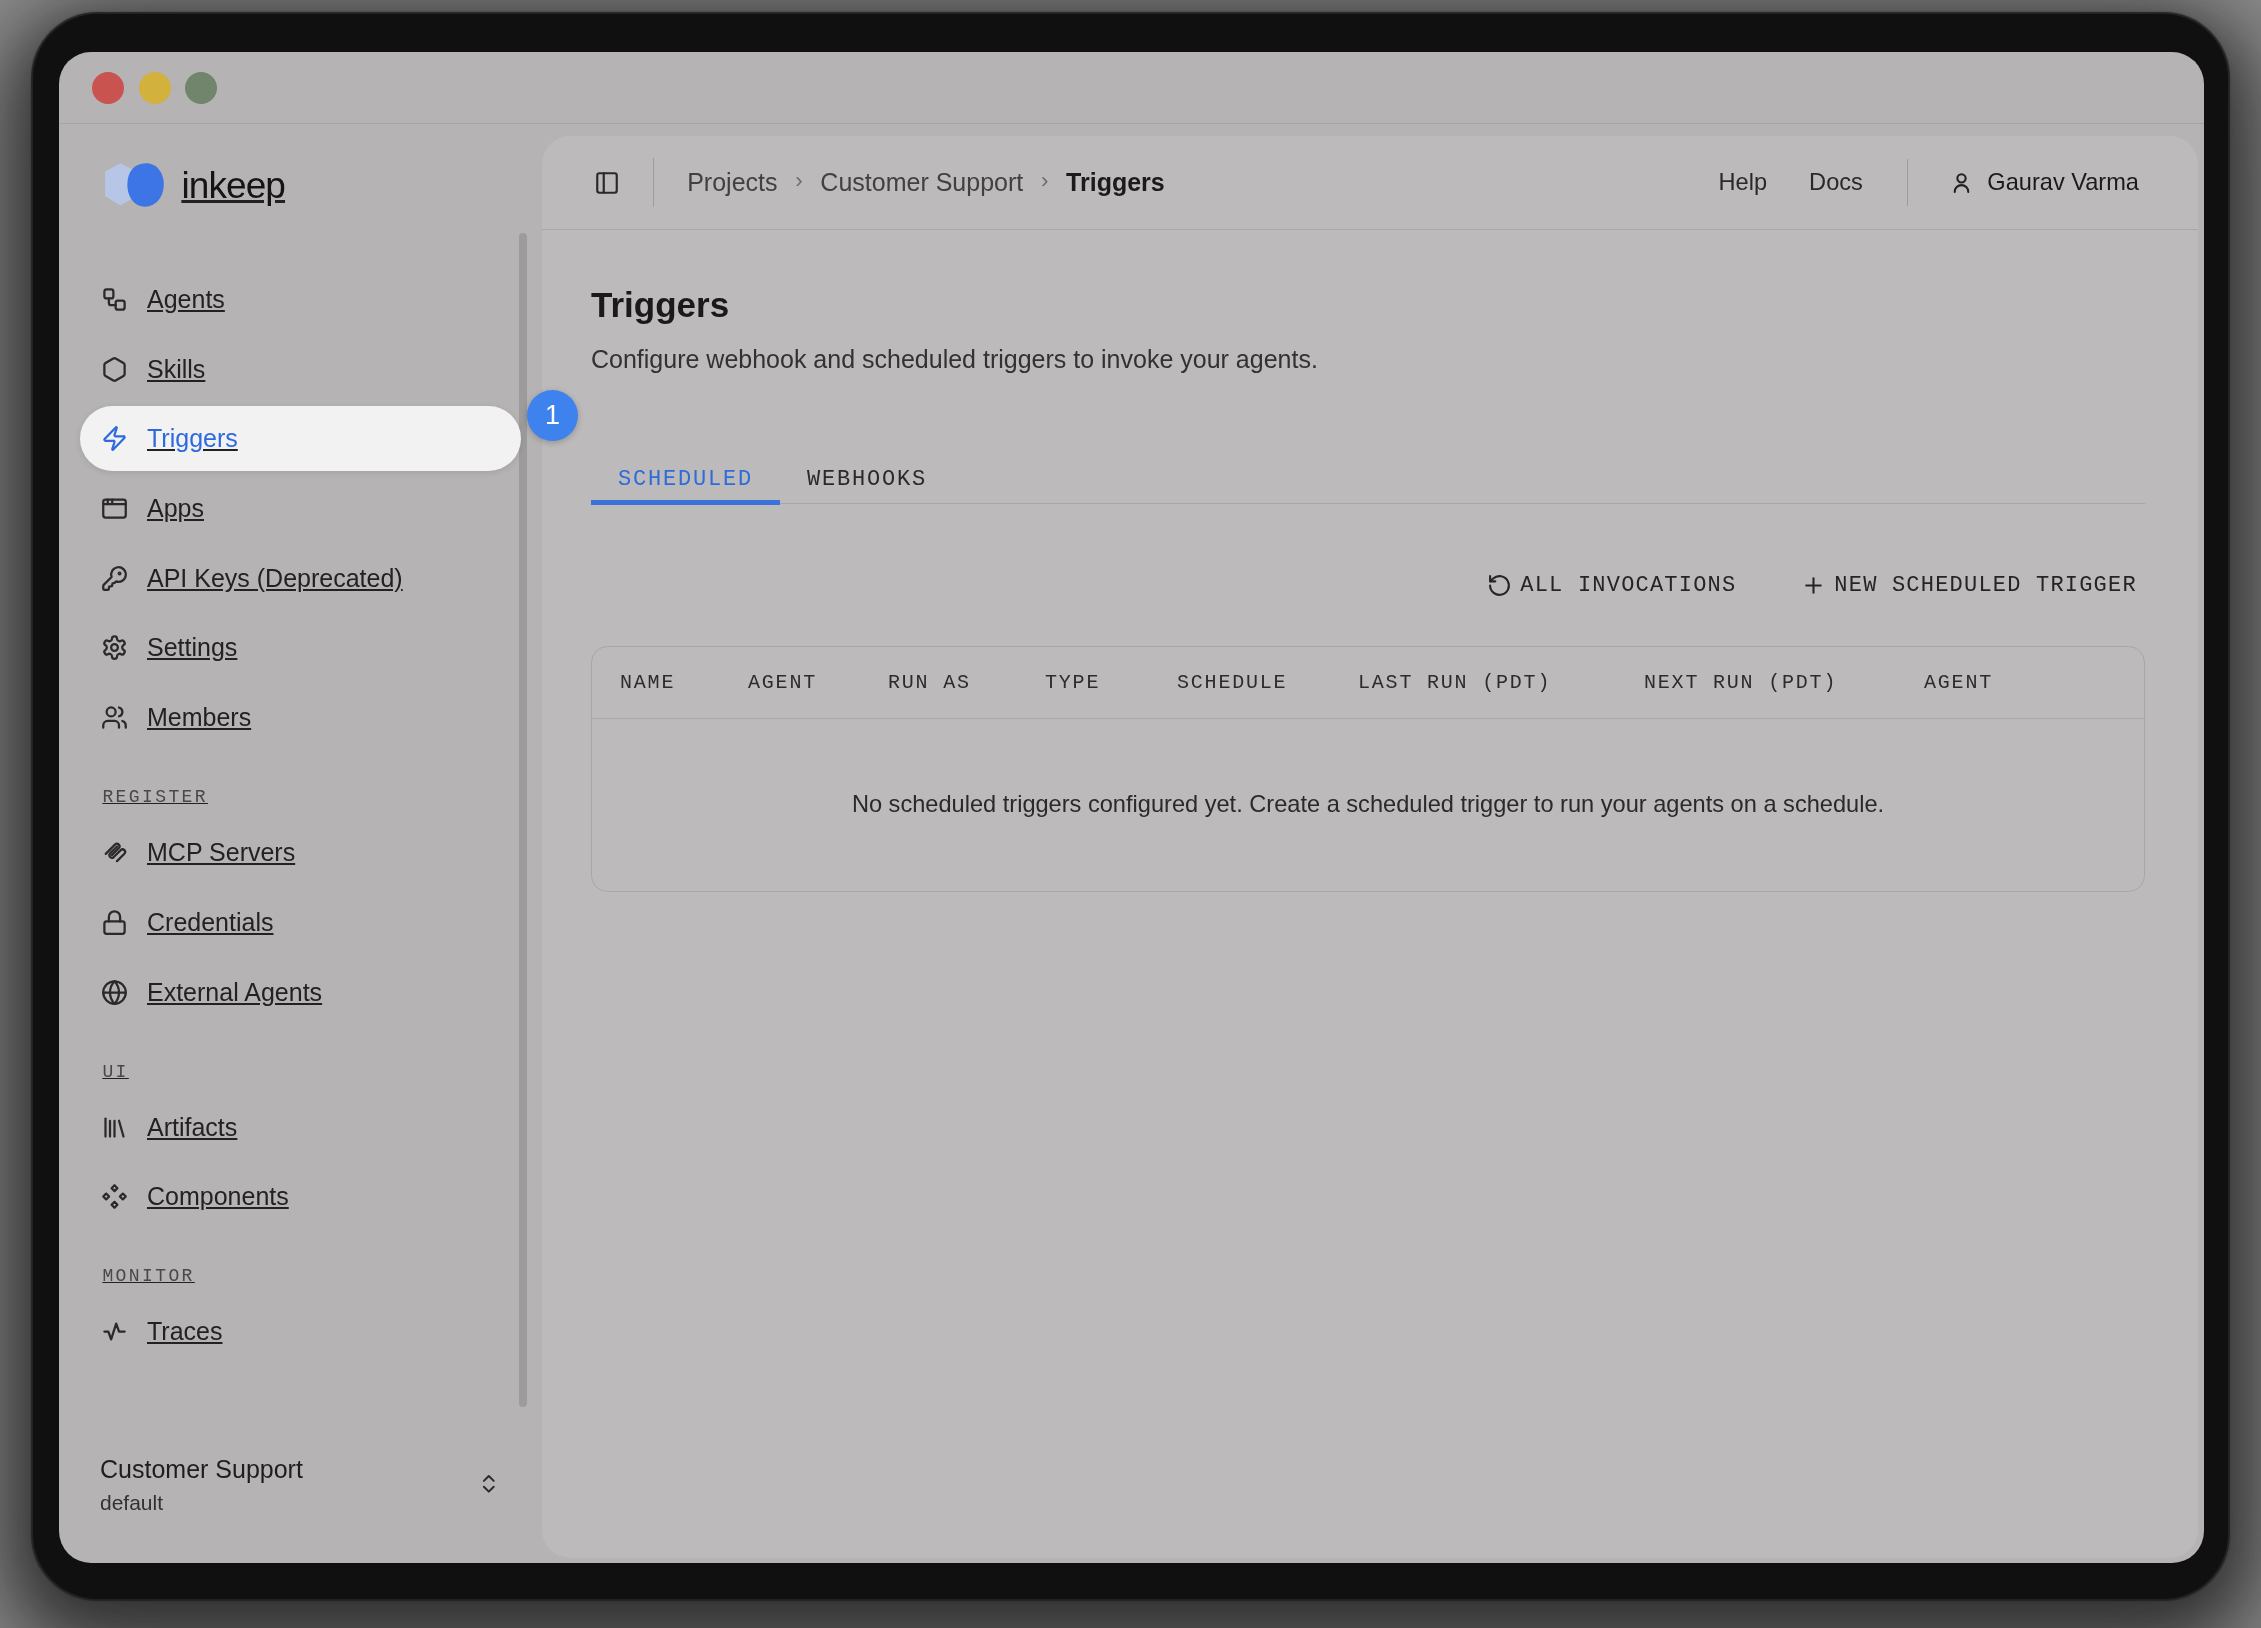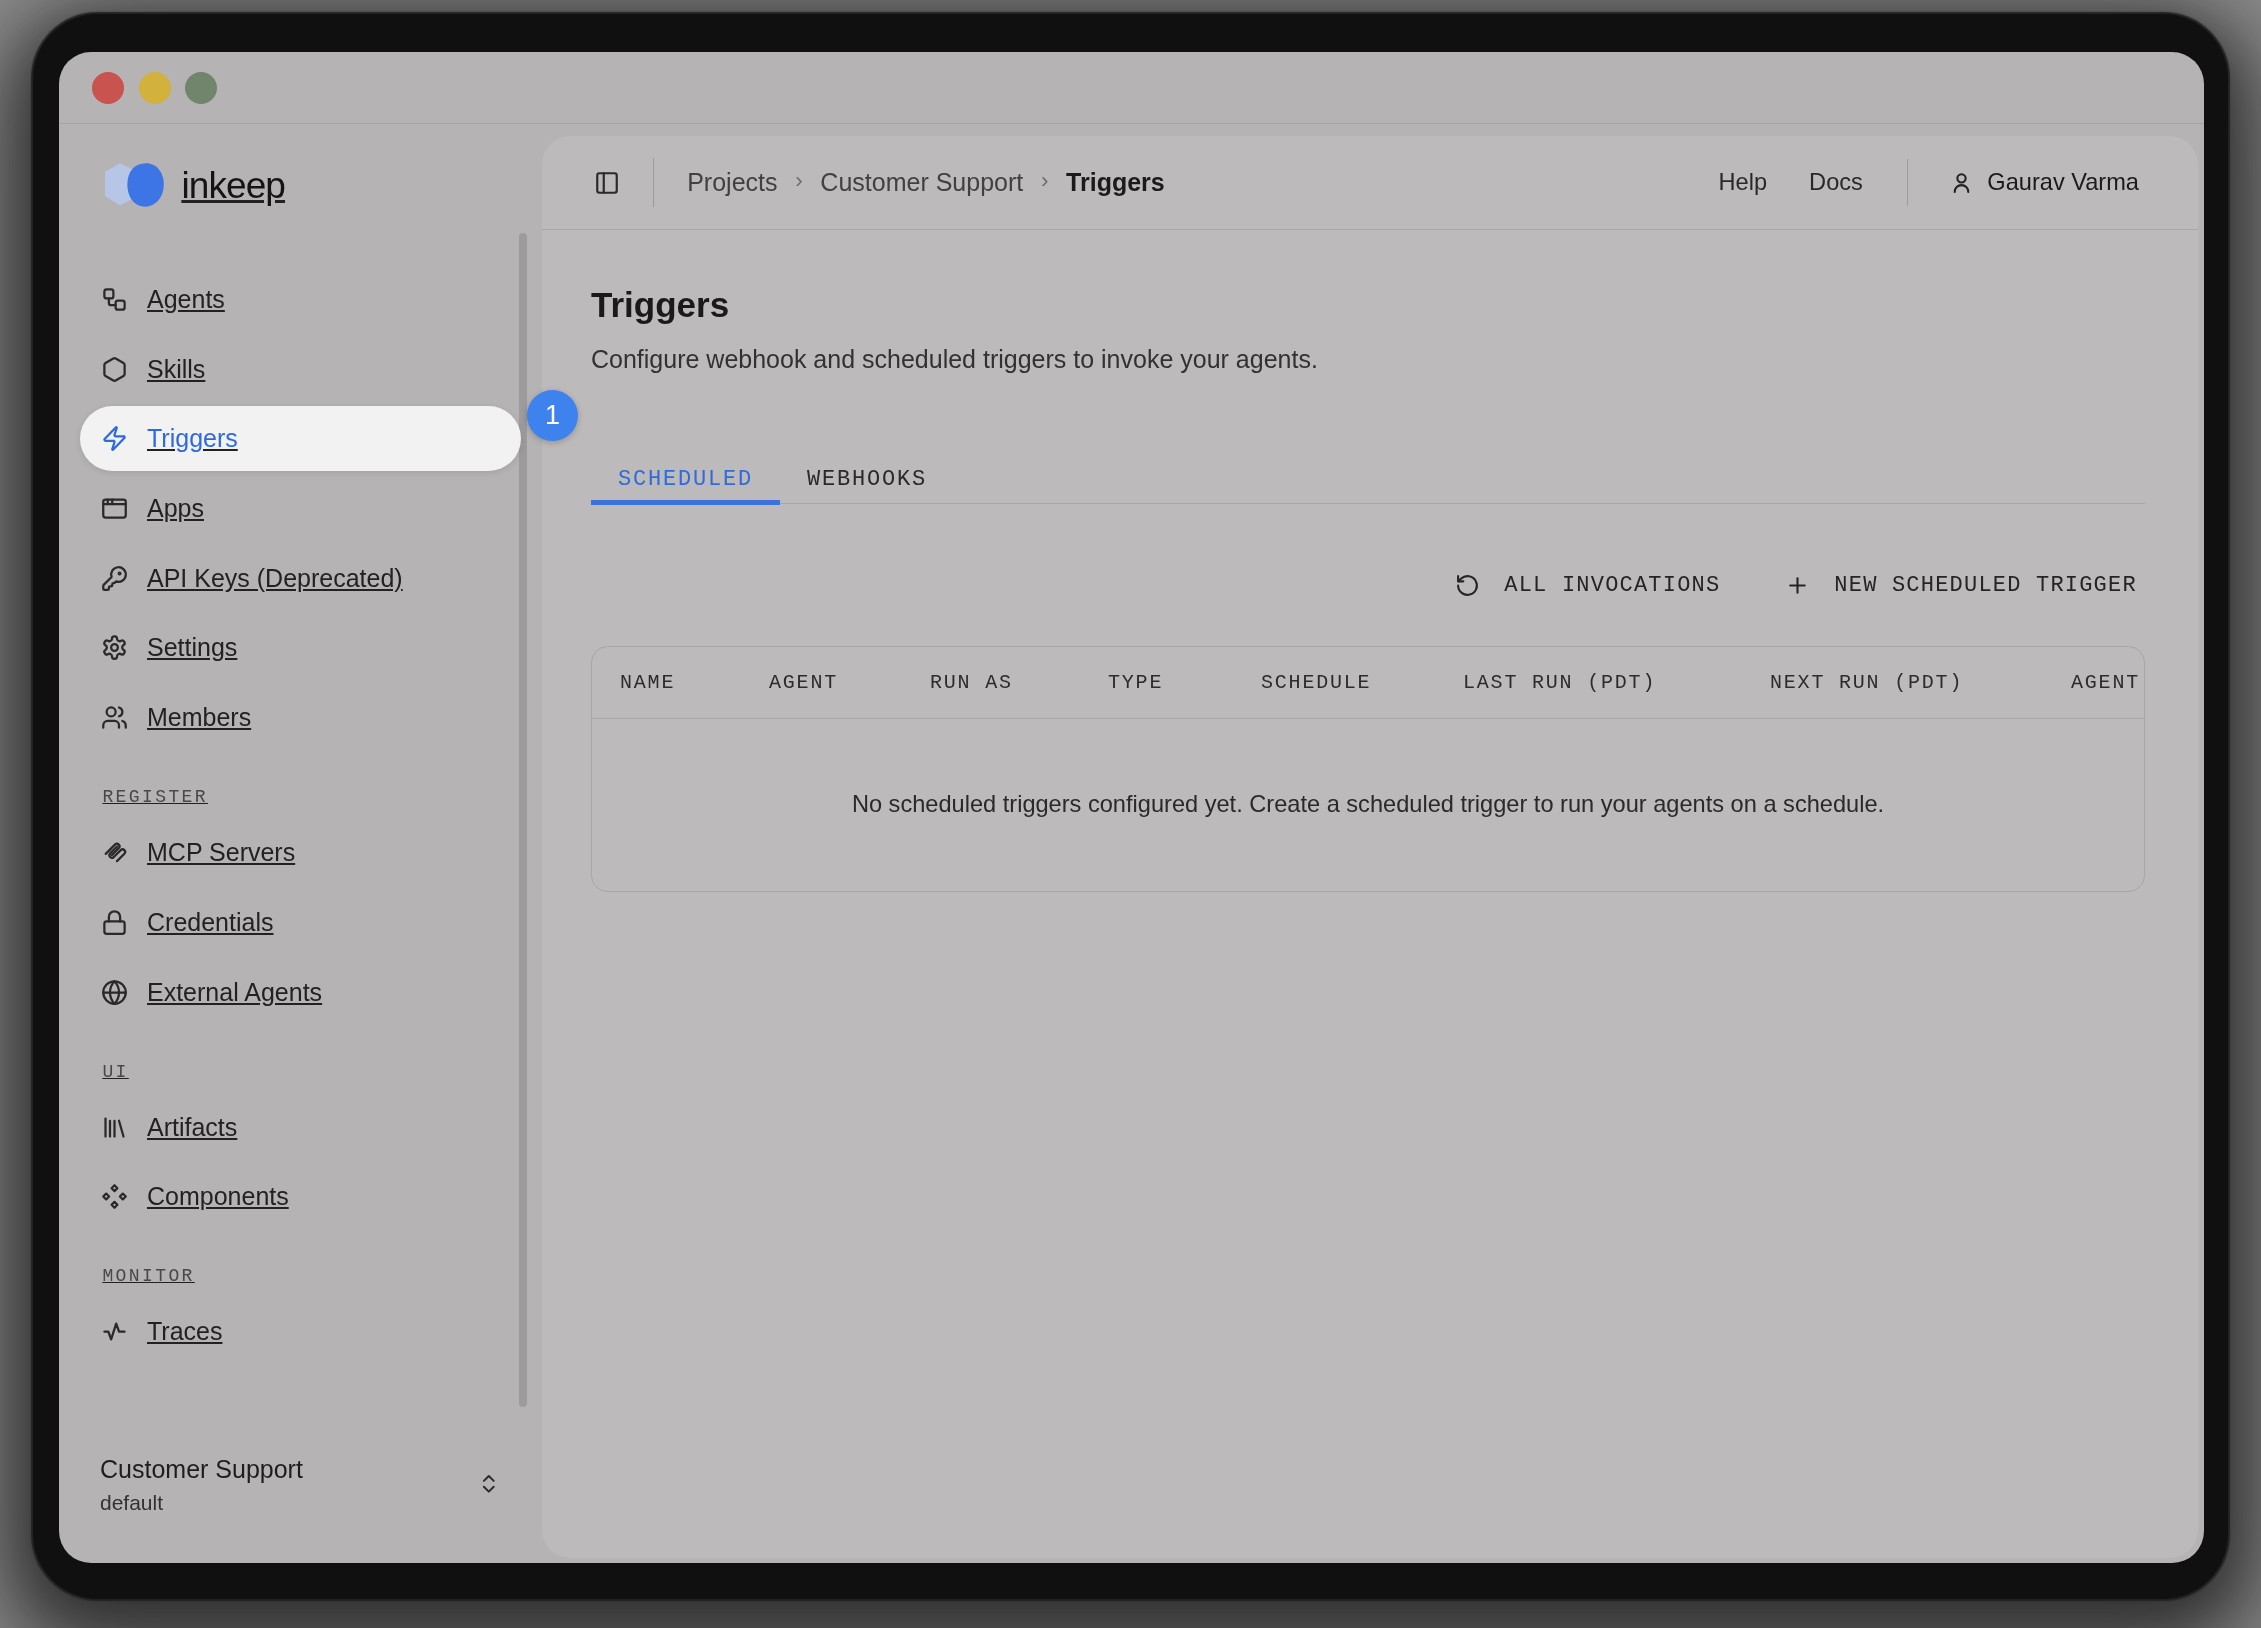--- a/index.html
+++ b/index.html
@@ -98,29 +98,29 @@
     font-family:"Liberation Mono", monospace; font-size:22px; letter-spacing:1.8px;
     padding:0 27px 8px; border-bottom:5.3px solid transparent; margin-bottom:-2.9px;
     color:#2b292a; cursor:pointer;
   }
   .tab.active { color:#2f6cd9; border-bottom-color:#3b72dc; }
   .actions-row {
     margin-top:69px; display:flex; justify-content:flex-end; align-items:center;
     gap:65px; padding-right:8.2px;
     font-family:"Liberation Mono", monospace; font-size:22px; letter-spacing:1.2px; color:#262425;
   }
-  .action-btn { display:flex; align-items:center; gap:24px; cursor:pointer; }
+  .action-btn { display:flex; align-items:center; gap:8px; cursor:pointer; }
   .action-btn svg { width:25px; height:25px; stroke:#262425; }
   .trigger-table { margin-top:48px; border:1.8px solid #a8a6a7; border-radius:16.5px; overflow:hidden; }
   .table-header {
     display:grid;
     grid-template-columns:128px 140px 157px 132px 181px 286px 280px 1fr;
     padding-left:28px; height:72px; align-items:center;
     border-bottom:1.2px solid #aaa8a9;
-    font-family:"Liberation Mono", monospace; font-size:20px; letter-spacing:1.8px; color:#2d2b2c;gap:21px;
+    font-family:"Liberation Mono", monospace; font-size:20px; letter-spacing:1.8px; color:#2d2b2c;
   }
   .table-empty {
     min-height:172px; display:flex; align-items:center; justify-content:center;
     font-size:23.6px; color:#2b292a; text-align:center;
   }
   svg.ic { fill:none; stroke-width:2; stroke-linecap:round; stroke-linejoin:round; }
 </style>
 </head>
 <body>
 

